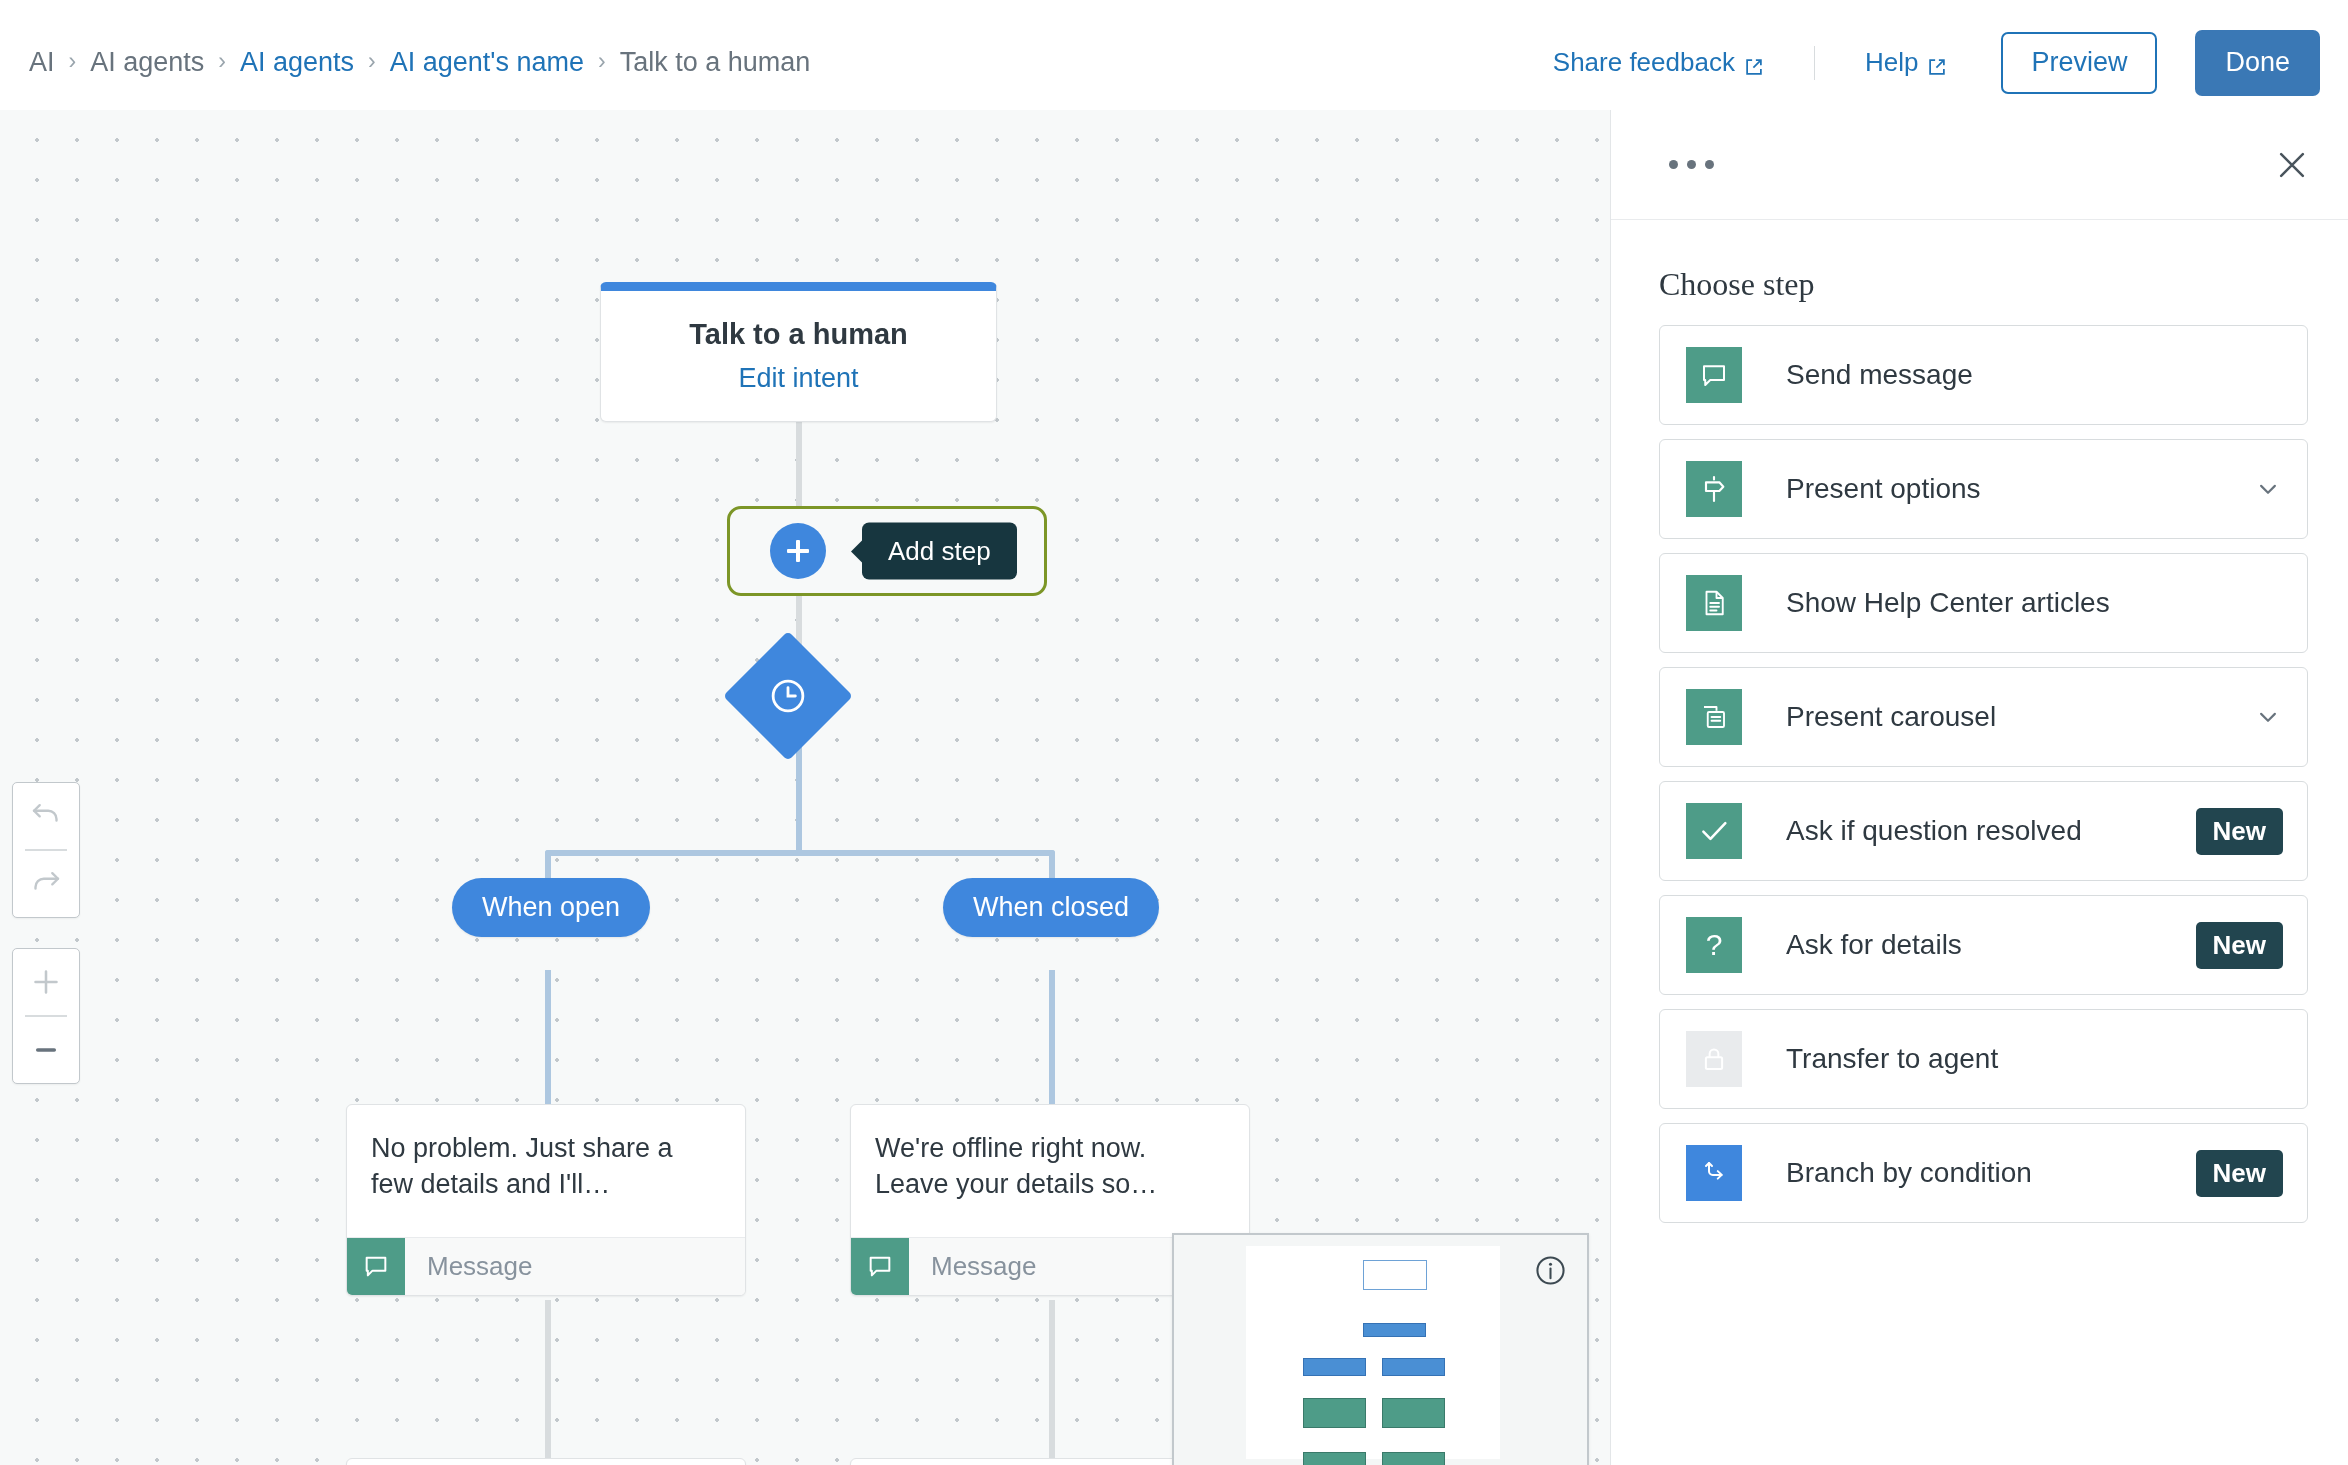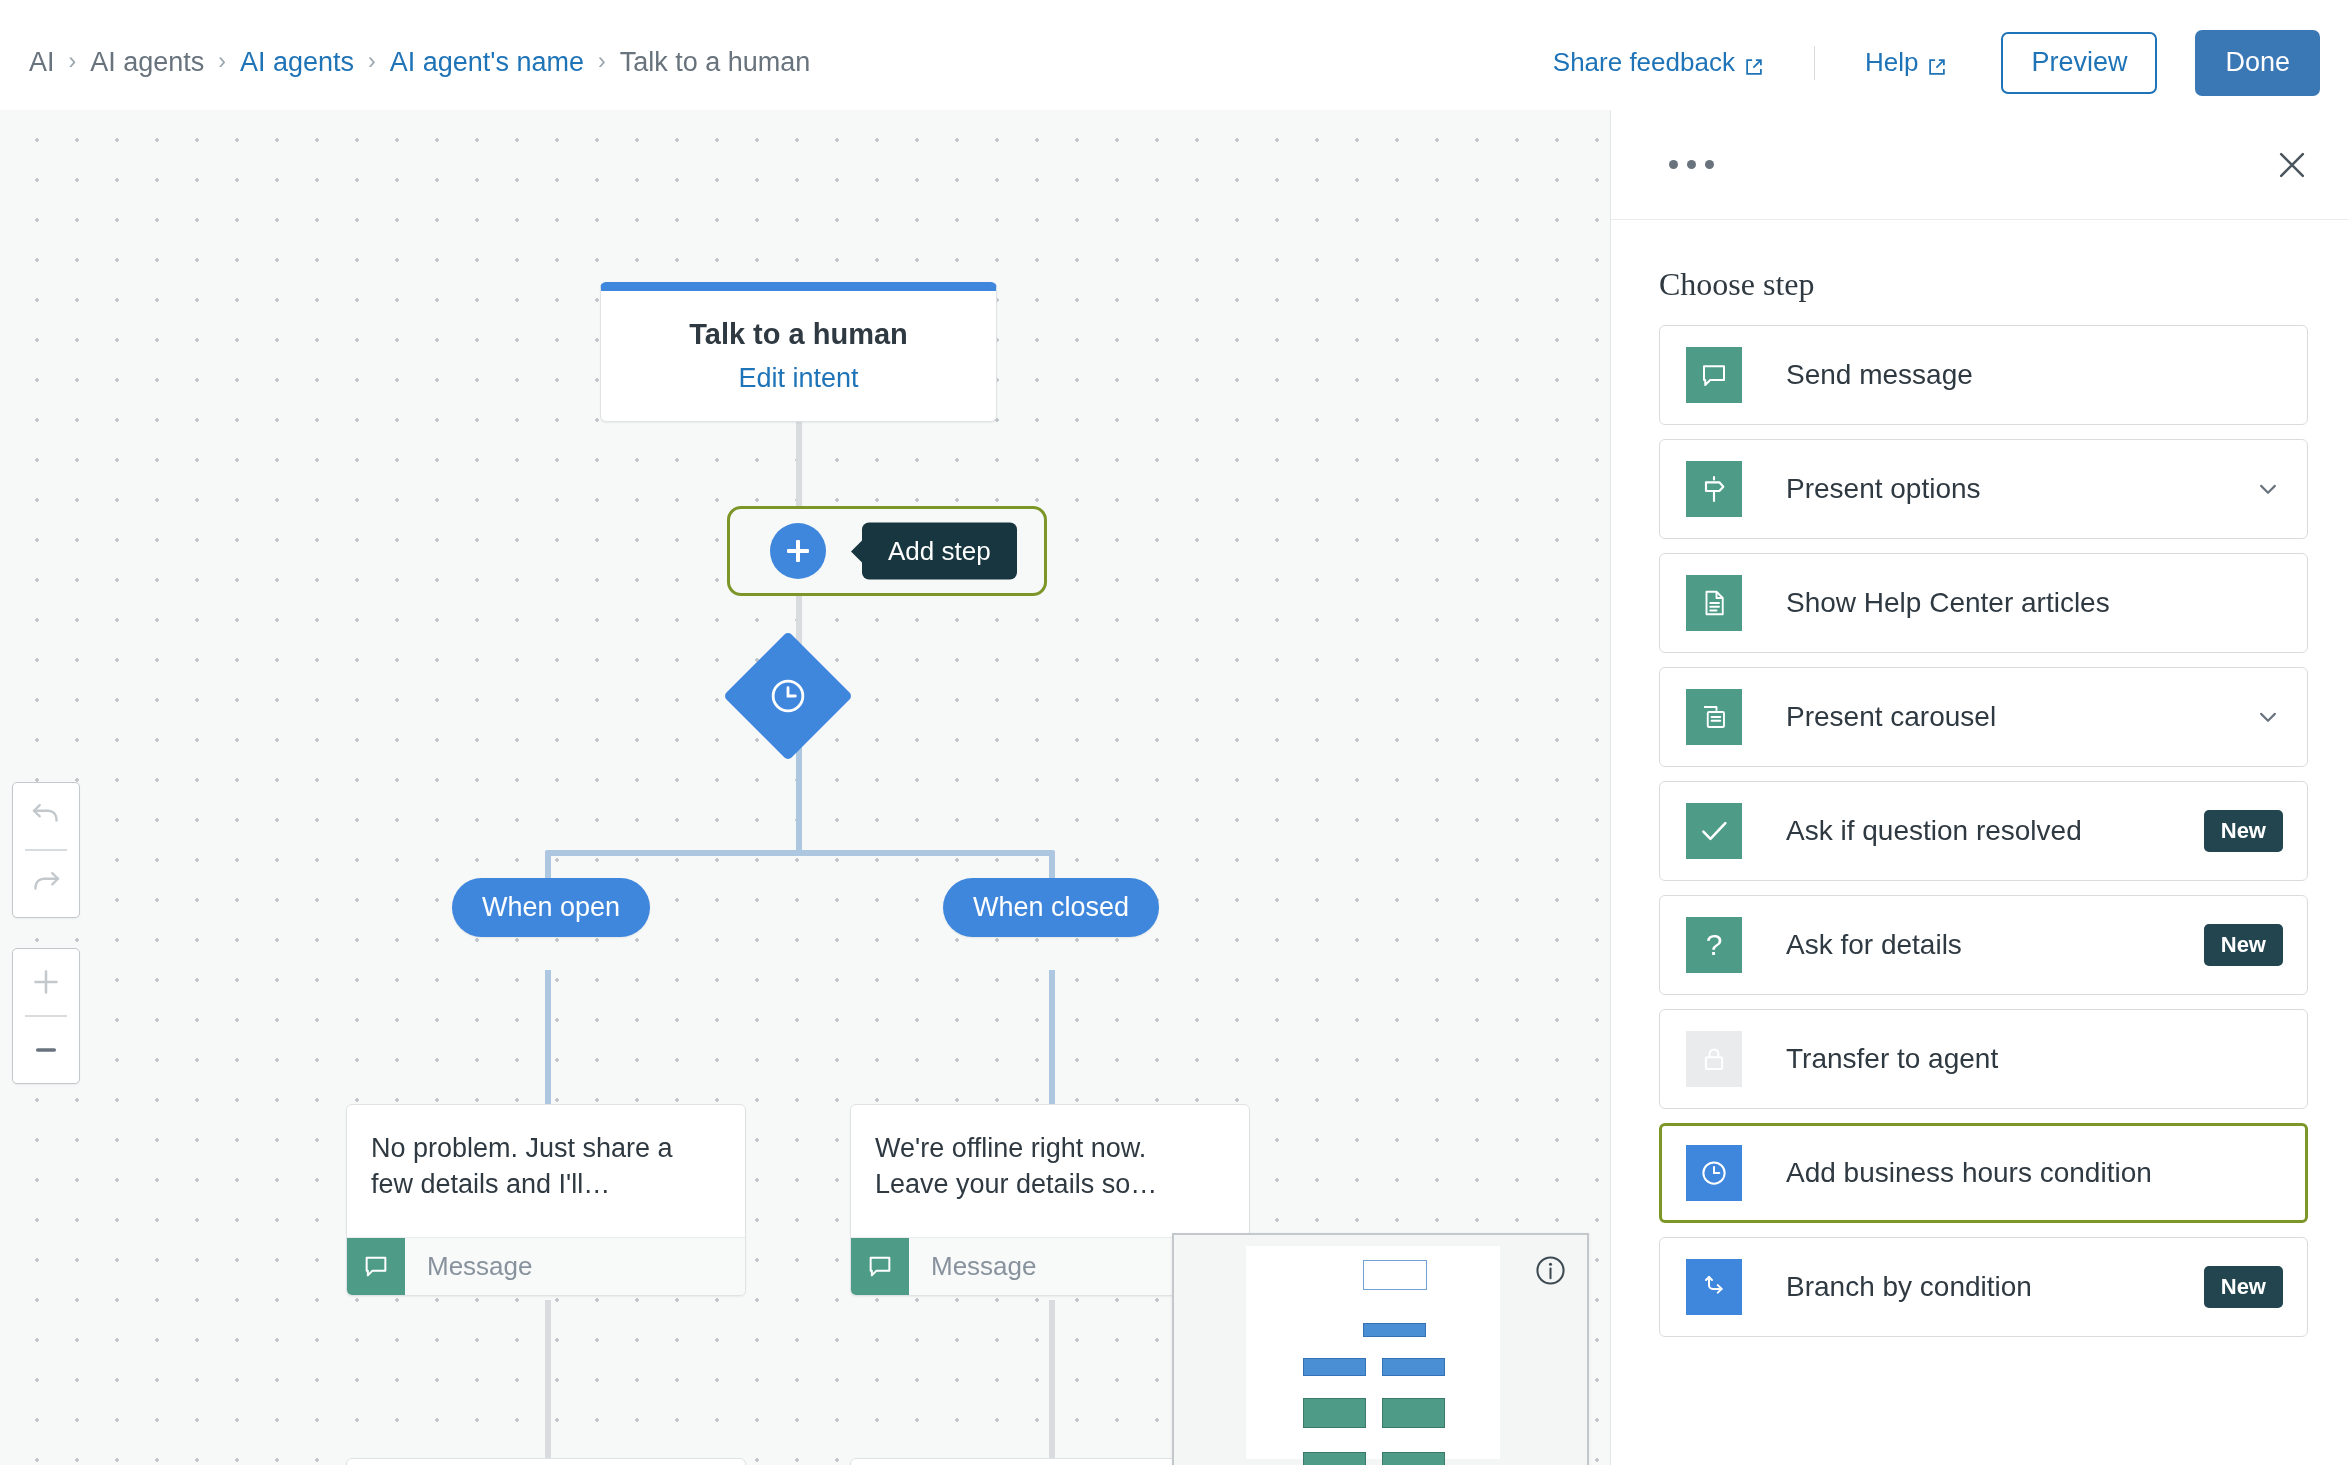--- a/index.html
+++ b/index.html
@@ -190,21 +190,21 @@
   }
   .step-item.selected { border: 3px solid #7c9627; padding: 0 22px 0 24px; }
   .si-ico {
     width: 56px; height: 56px; flex: 0 0 56px; background: #4e9c88;
     display: flex; align-items: center; justify-content: center; margin-right: 8px;
   }
   .si-ico.blue { background: #3f87dd; }
   .si-ico.disabled { background: #e9ebed; }
   .si-label { flex: 1; font-size: 28px; color: #2f3941; padding-left: 36px; }
   .badge-new {
-    background: #22454f; color: #ffffff; font-size: 22px; font-weight: bold;
+    background: #22454f; color: #ffffff; font-size: 26px; font-weight: bold;
     padding: 8px 17px; border-radius: 5px; margin-left: auto;
   }
   .chev { width: 30px; height: 30px; margin-left: auto; }
 </style>
 </head>
 <body>
 
 <div id="app">
 
   <div class="topbar">
@@ -447,29 +447,20 @@
         </div>
         <div class="step-item">
           <div class="si-ico disabled">
             <svg width="30" height="30" viewBox="0 0 24 24" fill="none" stroke="#ffffff" stroke-width="1.6">
               <rect x="5.5" y="10.5" width="13" height="9.5" rx="1.2"></rect>
               <path d="M8.5 10.5V7.8a3.5 3.5 0 1 1 7 0v2.7"></path>
             </svg>
           </div>
           <div class="si-label">Transfer to agent</div>
         </div>
-        <div class="step-item selected">
-          <div class="si-ico blue">
-            <svg width="30" height="30" viewBox="0 0 24 24" fill="none" stroke="#fff" stroke-width="1.6">
-              <circle cx="12" cy="12" r="8.5"></circle>
-              <path d="M12 7.2V12h4.2" stroke-linecap="round"></path>
-            </svg>
-          </div>
-          <div class="si-label">Add business hours condition</div>
-        </div>
         <div class="step-item">
           <div class="si-ico blue">
             <svg width="30" height="30" viewBox="0 0 24 24" fill="none" stroke="#fff" stroke-width="1.6">
               <path d="M8 4v6.5a3 3 0 0 0 3 3h7" stroke-linecap="round" stroke-linejoin="round"></path>
               <path d="M15 10.5l3.2 3-3.2 3" stroke-linecap="round" stroke-linejoin="round"></path>
               <path d="M8 4l-2.4 2.4M8 4l2.4 2.4" stroke-linecap="round"></path>
             </svg>
           </div>
           <div class="si-label">Branch by condition</div>
           <span class="badge-new">New</span>

